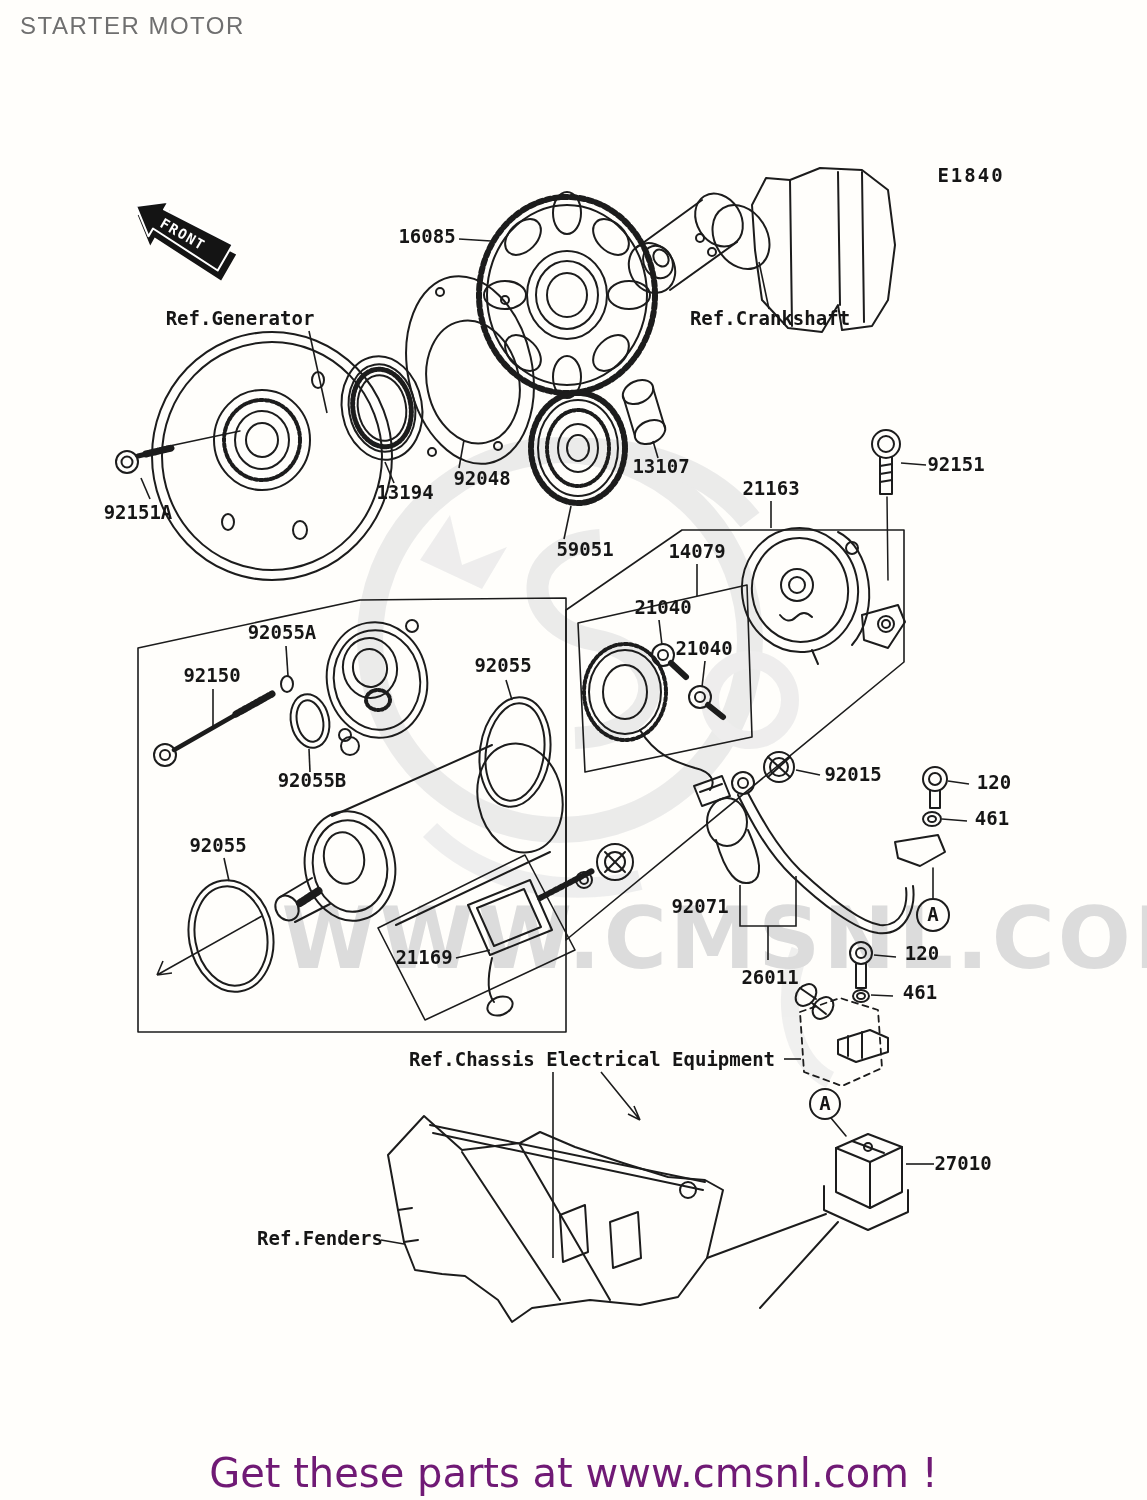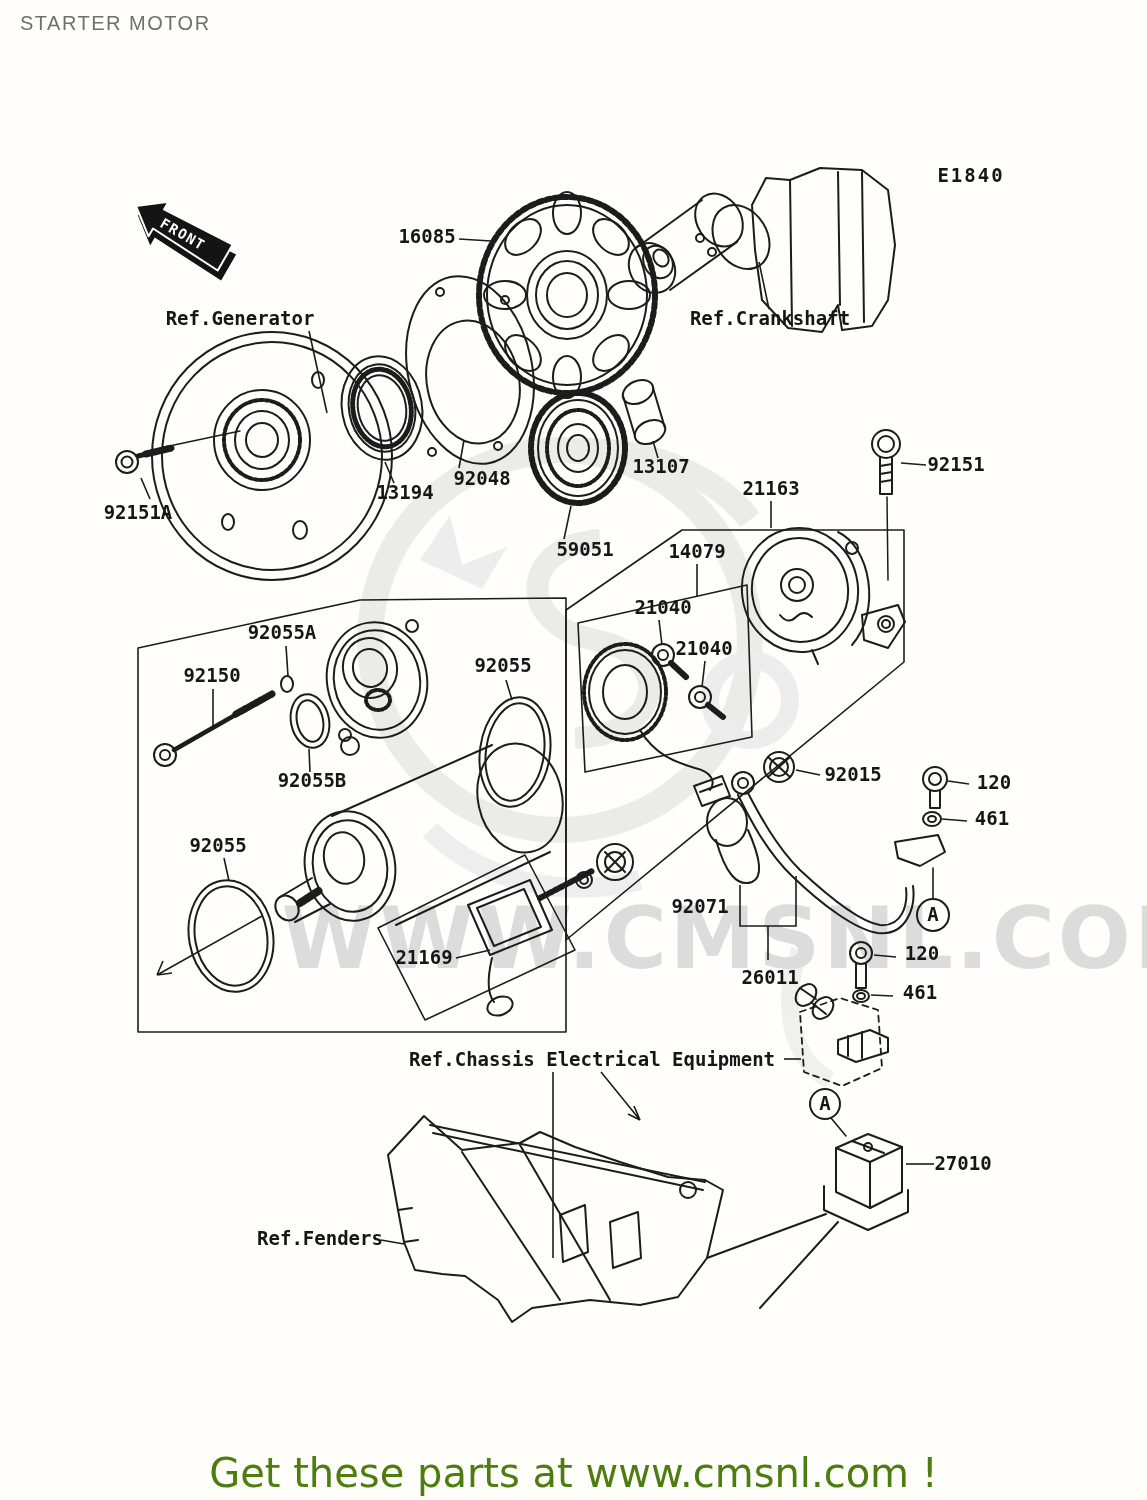--- a/index.html
+++ b/index.html
@@ -1,20 +1,20 @@
 <!DOCTYPE html>
 <html><head>
 <meta charset="utf-8">
 <style>
   html,body{margin:0;padding:0;background:#fffefb;}
   .page{position:relative;width:1147px;height:1500px;background:#fffefb;overflow:hidden;
         font-family:"Liberation Sans",sans-serif;}
-  .title{position:absolute;top:12px;left:20px;font-size:20px;color:#6f6f6f;letter-spacing:1.5px;}
+  .title{position:absolute;top:12px;left:20px;font-size:24px;color:#6f6f6f;letter-spacing:1.5px;}
   .footer{position:absolute;bottom:4px;left:0;width:100%;text-align:center;
-          font-family:"DejaVu Sans",sans-serif;font-size:40px;color:#4d7c0f;}
+          font-family:"DejaVu Sans",sans-serif;font-size:40px;color:#701a75;}
   svg{position:absolute;top:0;left:0;}
   .art{stroke:#1c1c1c;stroke-width:2;fill:none;stroke-linecap:round;stroke-linejoin:round;}
   .leaders line, .leaders path{stroke:#1c1c1c;stroke-width:1.6;fill:none;}
   .labels text{font-family:"DejaVu Sans Mono",monospace;font-weight:bold;font-size:19px;
                fill:#161616;text-anchor:middle;stroke:none;}
   .wm{stroke:none;fill:none;}
 </style>
 </head>
 <body>
 

